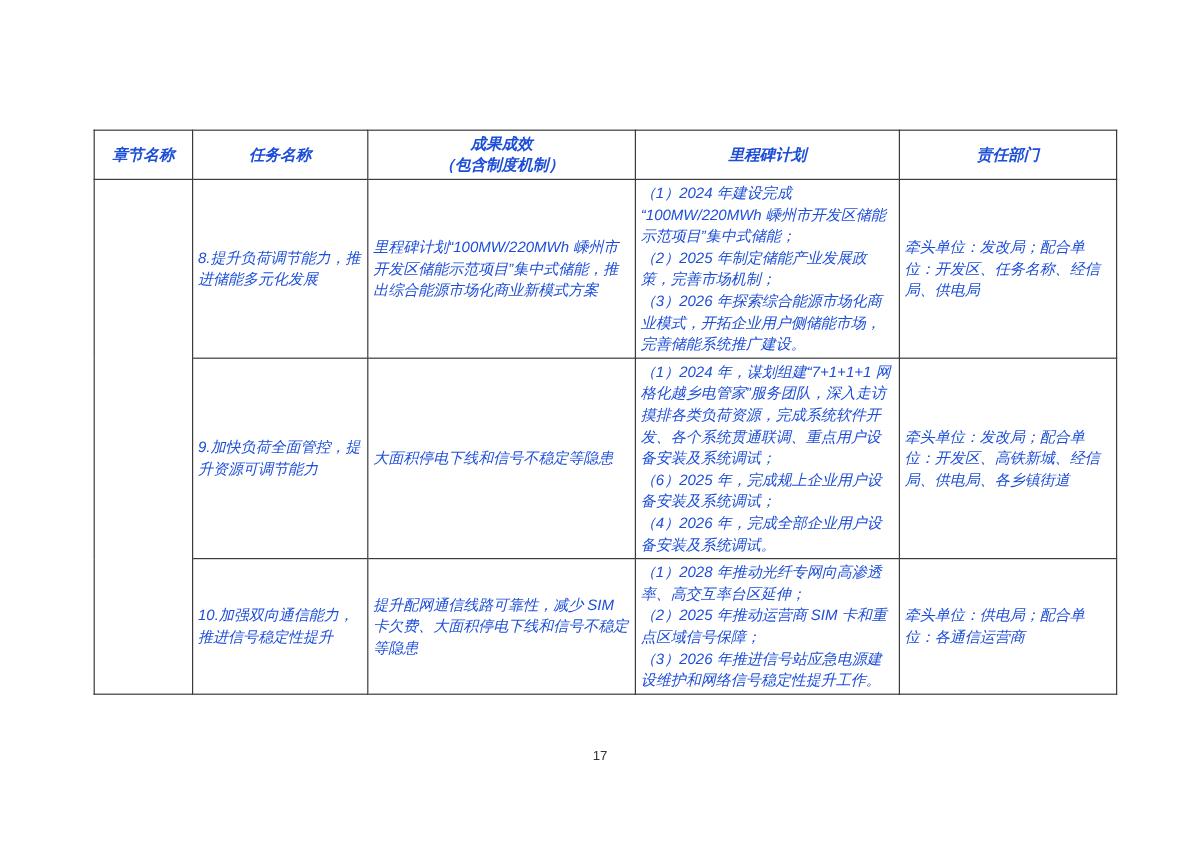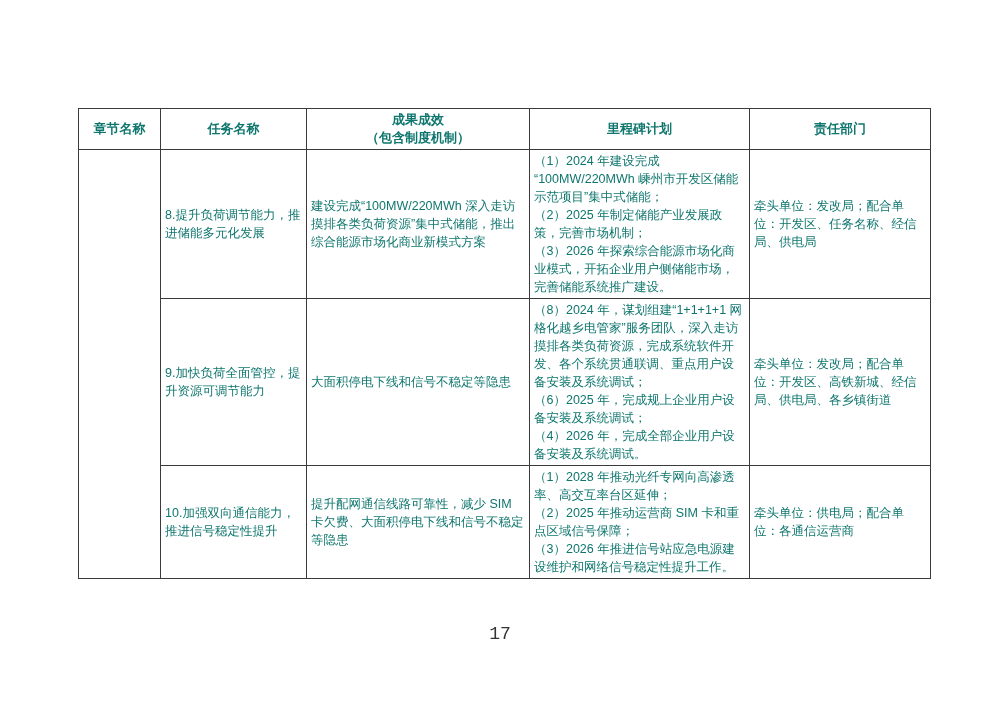--- a/index.html
+++ b/index.html
@@ -21,21 +21,22 @@
     left: 78px;
     top: 108px;
     width: 852px;
   }
   table.task-table {
     width: 852px;
     border-collapse: collapse;
     table-layout: fixed;
     font-size: 12.5px;
     line-height: 18px;
-    color: #0f766e;
+    color: #1d4ed8;
+    font-style: italic;
   }
   table.task-table th,
   table.task-table td {
     border: 1px solid #3b3b3b;
     vertical-align: middle;
     padding: 2px 4px;
     overflow-wrap: break-word;
     word-break: break-word;
   }
   table.task-table th {
@@ -57,23 +58,23 @@
   }
   .milestone-item {
     white-space: pre-line;
   }
   .page-number {
     position: absolute;
     left: 0;
     top: 624px;
     width: 100%;
     text-align: center;
-    font-size: 18px;
+    font-size: 11px;
     color: #333333;
-    font-family: Liberation Mono, monospace;
+    font-family: Liberation Sans, sans-serif;
   }
 </style>
 </head>
 <body>
 
 <div class="page">
 
   <div class="task-table-wrap">
     <table class="task-table">
       <colgroup>
@@ -90,34 +91,34 @@
           <th>成果成效
 （包含制度机制）</th>
           <th>里程碑计划</th>
           <th>责任部门</th>
         </tr>
       </thead>
       <tbody>
         <tr class="body-row-1">
           <td rowspan="3"></td>
           <td class="cell-task">8.提升负荷调节能力，推进储能多元化发展</td>
-          <td>建设完成“100MW/220MWh 深入走访摸排各类负荷资源”集中式储能，推出综合能源市场化商业新模式方案</td>
+          <td>里程碑计划“100MW/220MWh 嵊州市开发区储能示范项目”集中式储能，推出综合能源市场化商业新模式方案</td>
           <td class="cell-milestone">
             <div class="milestone-item">（1）2024 年建设完成
 “100MW/220MWh 嵊州市开发区储能示范项目”集中式储能；</div>
             <div class="milestone-item">（2）2025 年制定储能产业发展政策，完善市场机制；</div>
             <div class="milestone-item">（3）2026 年探索综合能源市场化商业模式，开拓企业用户侧储能市场，完善储能系统推广建设。</div>
           </td>
           <td>牵头单位：发改局；配合单位：开发区、任务名称、经信局、供电局</td>
         </tr>
         <tr class="body-row-2">
           <td class="cell-task">9.加快负荷全面管控，提升资源可调节能力</td>
           <td>大面积停电下线和信号不稳定等隐患</td>
           <td class="cell-milestone">
-            <div class="milestone-item">（8）2024 年，谋划组建“1+1+1+1 网格化越乡电管家”服务团队，深入走访摸排各类负荷资源，完成系统软件开发、各个系统贯通联调、重点用户设备安装及系统调试；</div>
+            <div class="milestone-item">（1）2024 年，谋划组建“7+1+1+1 网格化越乡电管家”服务团队，深入走访摸排各类负荷资源，完成系统软件开发、各个系统贯通联调、重点用户设备安装及系统调试；</div>
             <div class="milestone-item">（6）2025 年，完成规上企业用户设备安装及系统调试；</div>
             <div class="milestone-item">（4）2026 年，完成全部企业用户设备安装及系统调试。</div>
           </td>
           <td>牵头单位：发改局；配合单位：开发区、高铁新城、经信局、供电局、各乡镇街道</td>
         </tr>
         <tr class="body-row-3">
           <td class="cell-task">10.加强双向通信能力，推进信号稳定性提升</td>
           <td>提升配网通信线路可靠性，减少 SIM 卡欠费、大面积停电下线和信号不稳定等隐患</td>
           <td class="cell-milestone">
             <div class="milestone-item">（1）2028 年推动光纤专网向高渗透率、高交互率台区延伸；</div>

